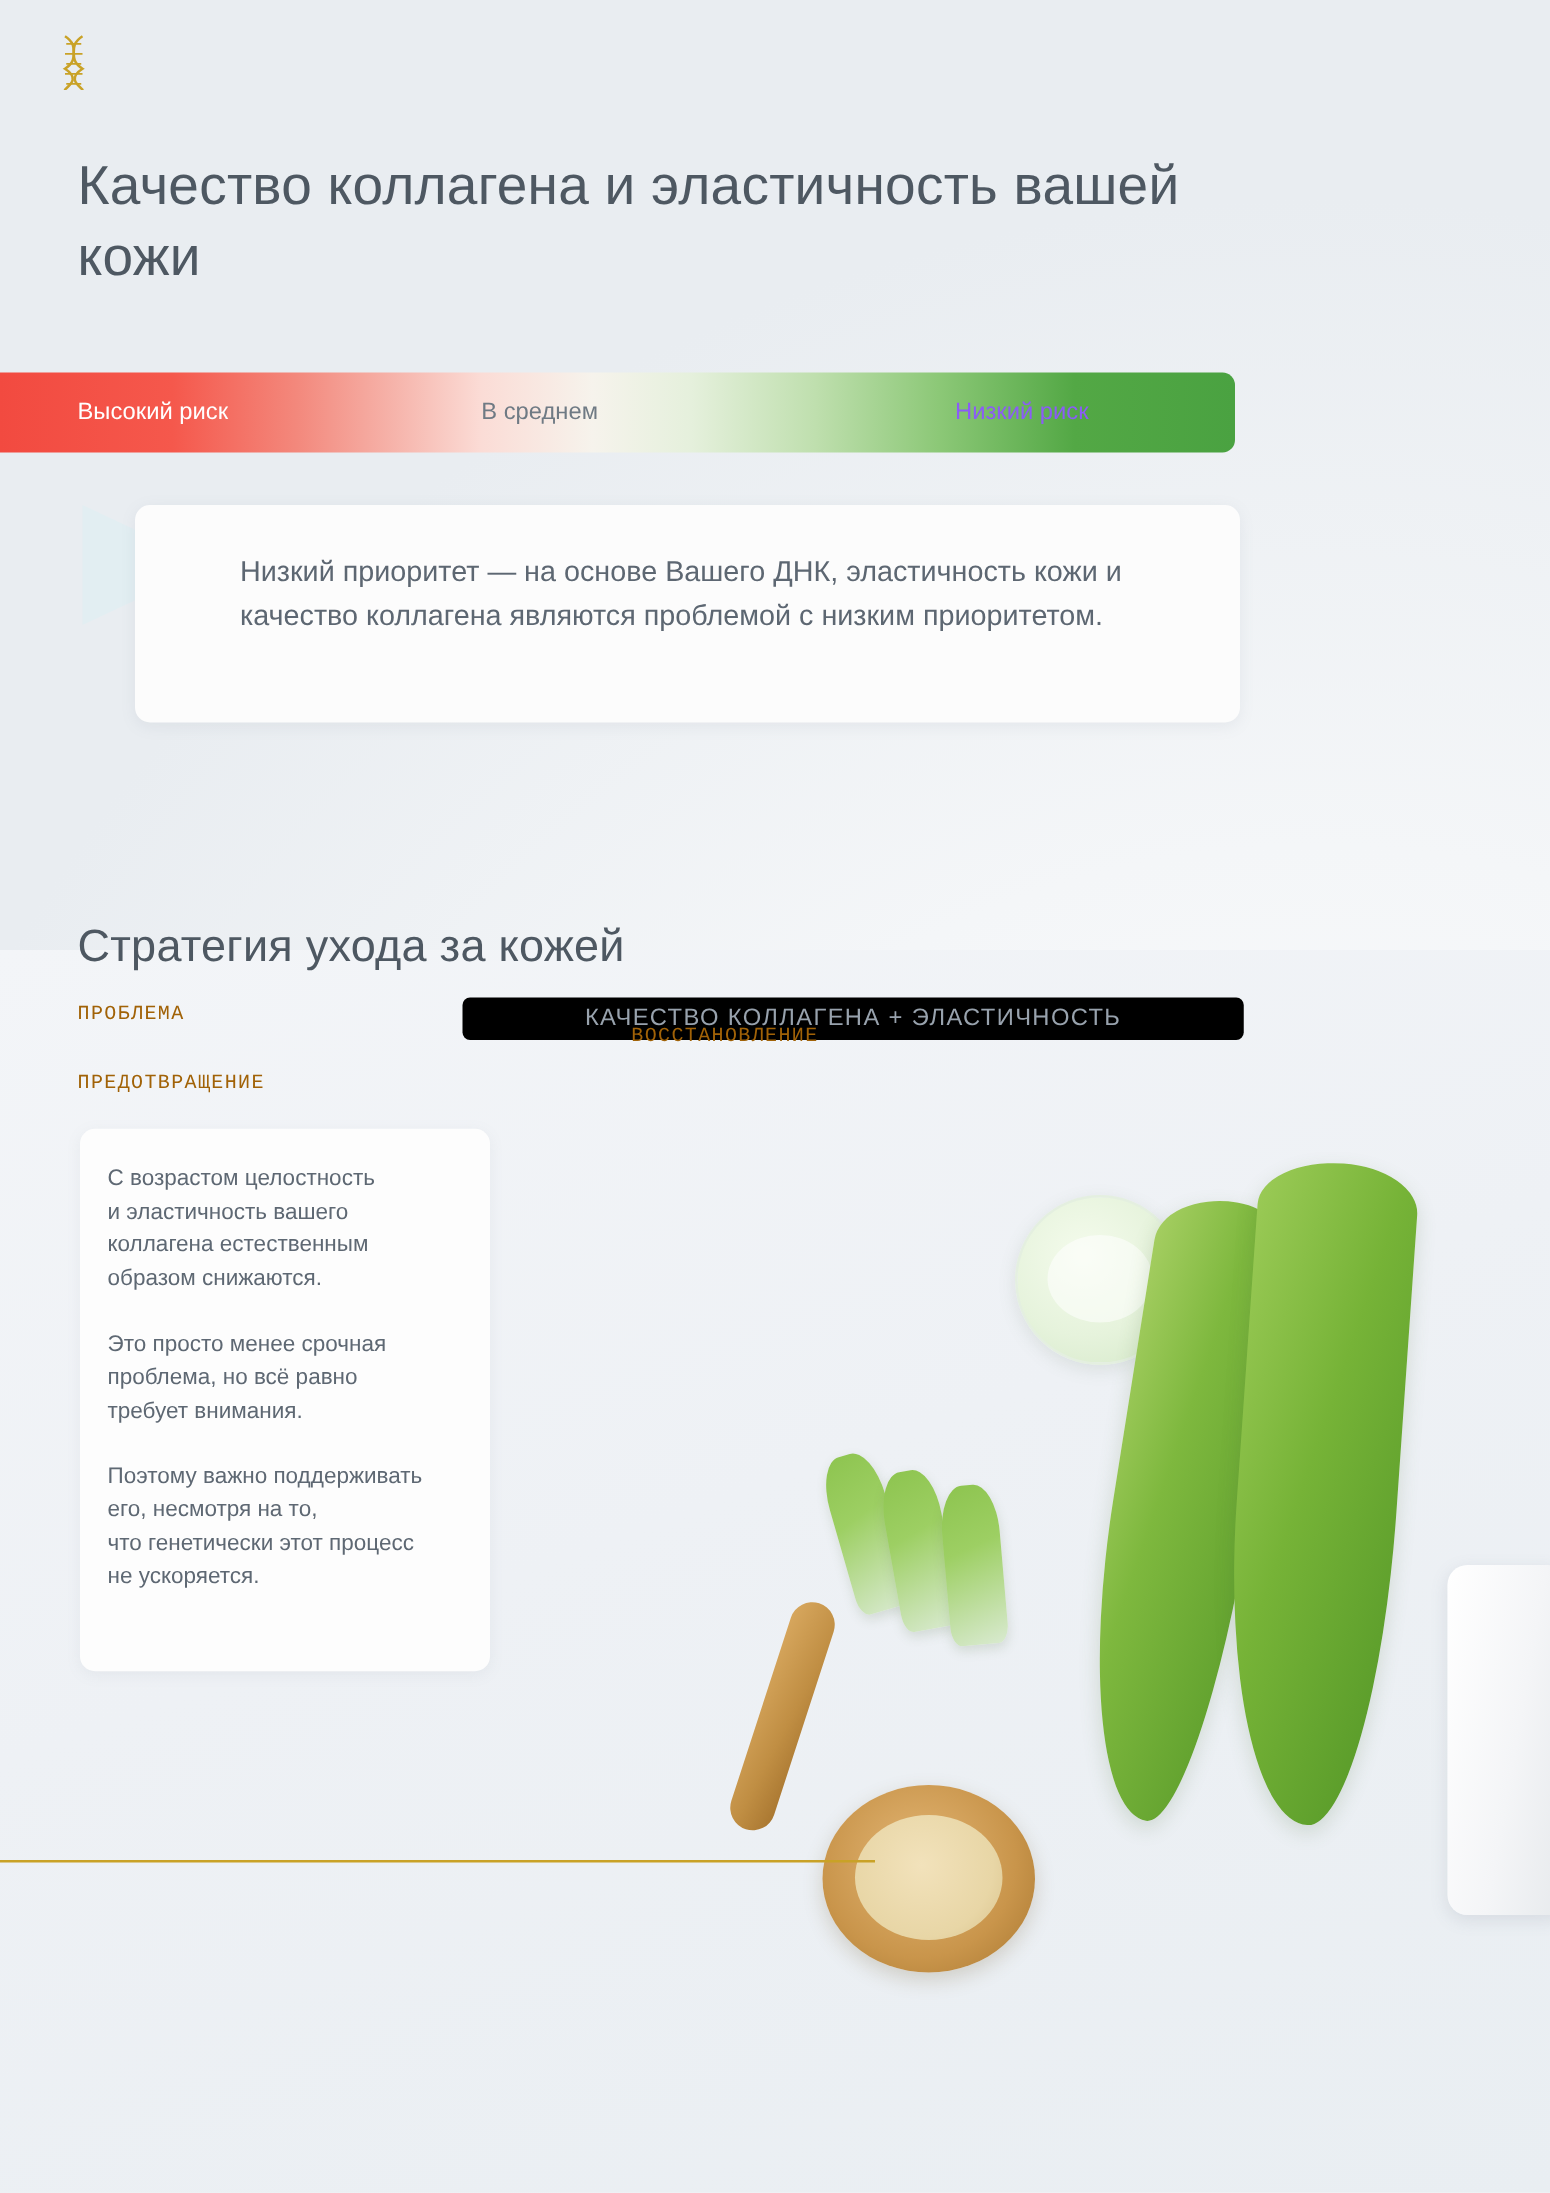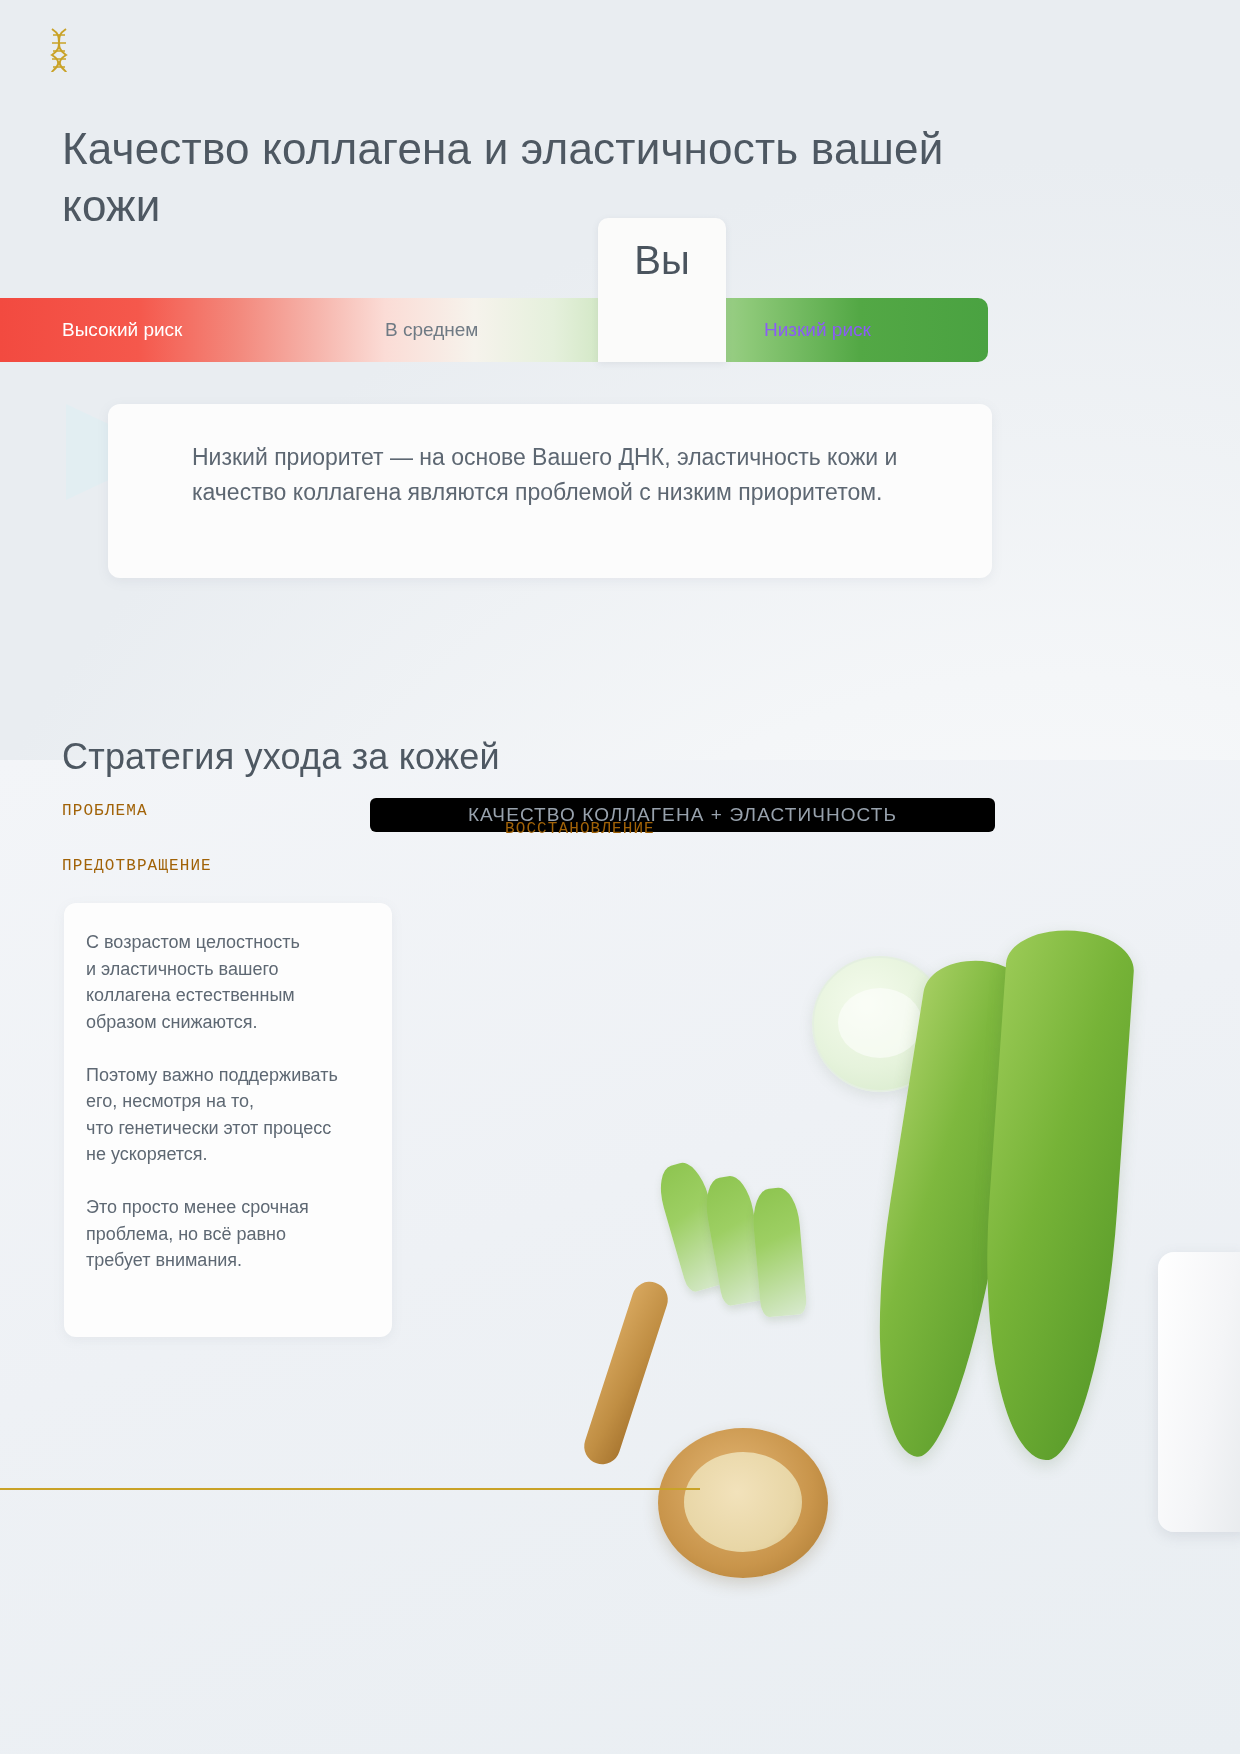--- a/index.html
+++ b/index.html
@@ -329,23 +329,20 @@
   </svg>
 </div>
 
 <h1 class="main-title">Качество коллагена и эластичность вашей кожи</h1>
 
 <div class="scale-wrap">
   <div class="scale-bar"></div>
   <div class="scale-label high">Высокий риск</div>
   <div class="scale-label mid">В среднем</div>
   <div class="scale-label low">Низкий риск</div>
-  <div class="you-marker">
-    <span>Вы</span>
-  </div>
 </div>
 
 <div class="callout-arrow"></div>
 <div class="callout">
   <div class="callout-text">Низкий приоритет — на основе Вашего ДНК, эластичность кожи и качество коллагена являются проблемой с низким приоритетом.</div>
 </div>
 
 <h2 class="section-title">Стратегия ухода за кожей</h2>
 
 <div class="row-label lbl-problem">ПРОБЛЕМА</div>
@@ -355,27 +352,27 @@
 
 <div class="row-label lbl-prevention">ПРЕДОТВРАЩЕНИЕ</div>
 <div class="row-label lbl-restoration">ВОССТАНОВЛЕНИЕ</div>
 
 <div class="prevention-card">
   <div class="prevention-body">
     <p>С возрастом целостность
 и эластичность вашего
 коллагена естественным
 образом снижаются.</p>
+    <p>Это просто менее срочная
+проблема, но всё равно
+требует внимания.</p>
     <p>Поэтому важно поддерживать
 его, несмотря на то,
 что генетически этот процесс
 не ускоряется.</p>
-    <p>Это просто менее срочная
-проблема, но всё равно
-требует внимания.</p>
   </div>
 </div>
 
 <div class="photo-area">
   <div class="gel-bowl"></div>
   <div class="aloe-leaf leaf-a"></div>
   <div class="aloe-leaf leaf-b"></div>
   <div class="leaf-slice slice-1"></div>
   <div class="leaf-slice slice-2"></div>
   <div class="leaf-slice slice-3"></div>

